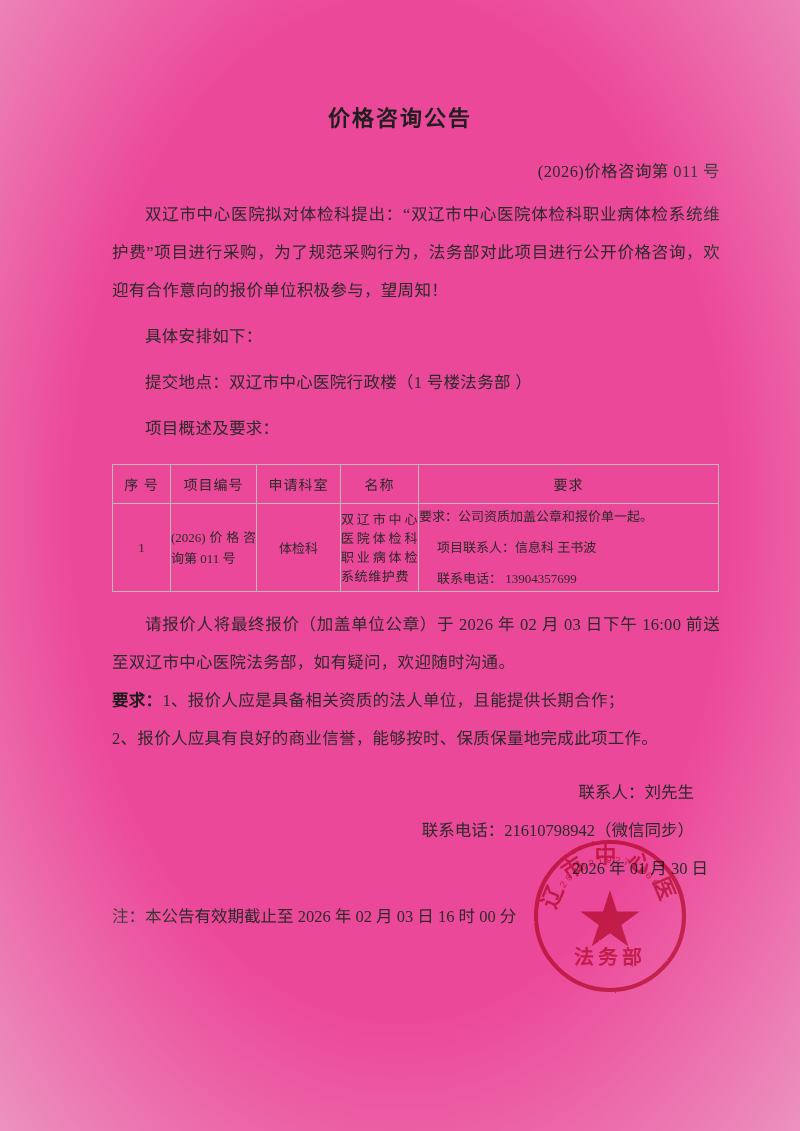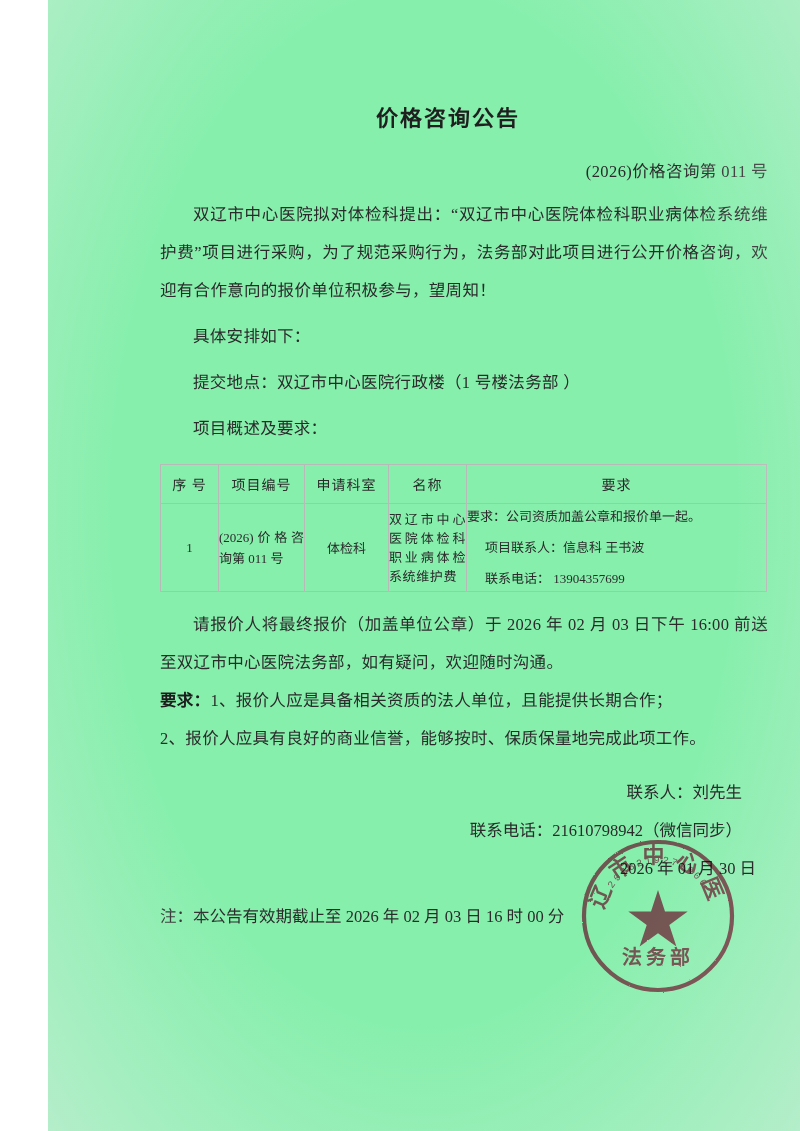--- a/index.html
+++ b/index.html
@@ -14,22 +14,21 @@
     font-family: "Liberation Serif", "DejaVu Serif", serif;
     color: #2e2e2e;
     position: relative;
     overflow: hidden;
   }
 
   
   #page {
     position: absolute;
     inset: 0;
-    background: #86efac;
-    margin-left: 48px;
+    background: #ec4899;
   }
   #page::after {
     
     content: "";
     position: absolute;
     inset: 0;
     pointer-events: none;
     background:
       radial-gradient(ellipse at 50% 45%, rgba(255,255,255,0) 58%, rgba(236,236,238,0.45) 100%);
   }

